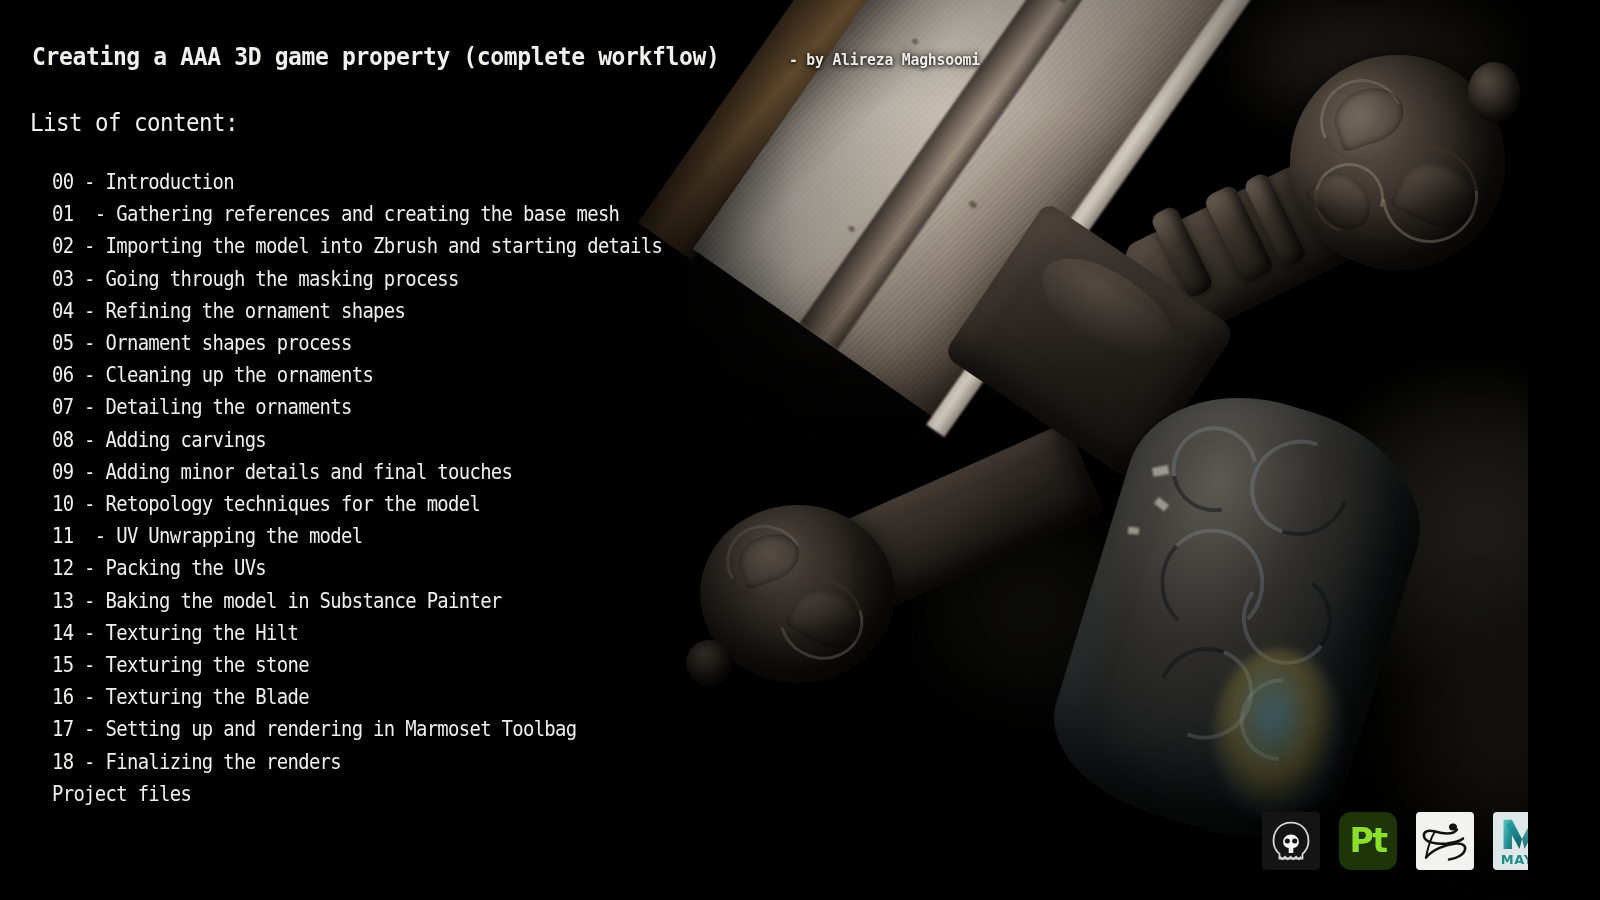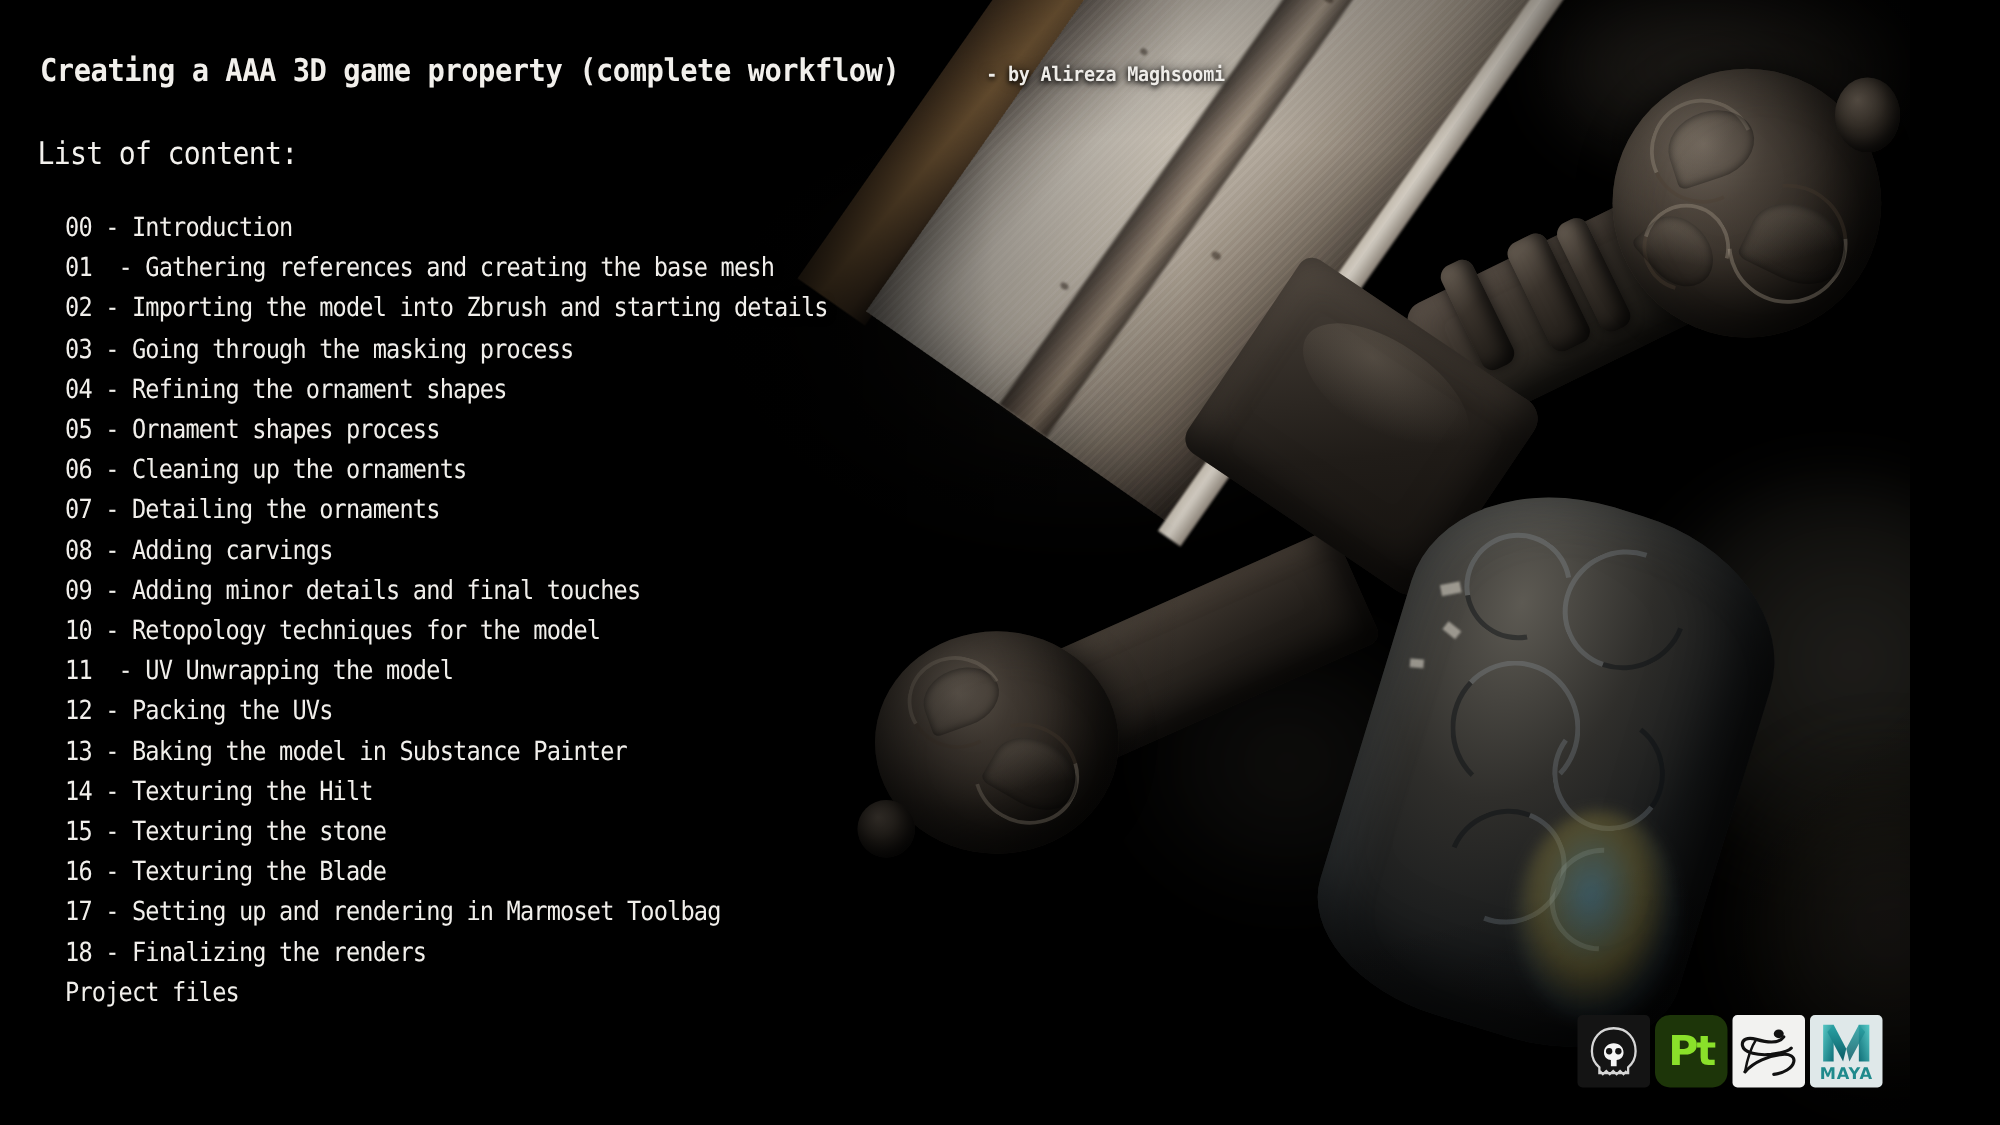--- a/index.html
+++ b/index.html
@@ -248,21 +248,21 @@
     line-height:32.2px;
     color:#f1efeb;
     white-space:pre;
     text-shadow:0 1px 3px rgba(0,0,0,.95), 0 0 8px rgba(0,0,0,.8);
     transform:scaleX(.90); transform-origin:left center;
   }
 
   
   .logos {
     position:absolute; left:1262px; top:812px;
-    display:flex; gap:4px; align-items:flex-start;
+    display:flex; gap:19px; align-items:flex-start;
   }
   .logo { width:58px; height:58px; border-radius:4px; position:relative;
           display:flex; align-items:center; justify-content:center; overflow:hidden; }
 
   
   .logo.toolbag { background:#141414; }
   .logo.toolbag svg { width:46px; height:46px; display:block; }
 
   
   .logo.painter { background:#1d3509; border-radius:12px; }

